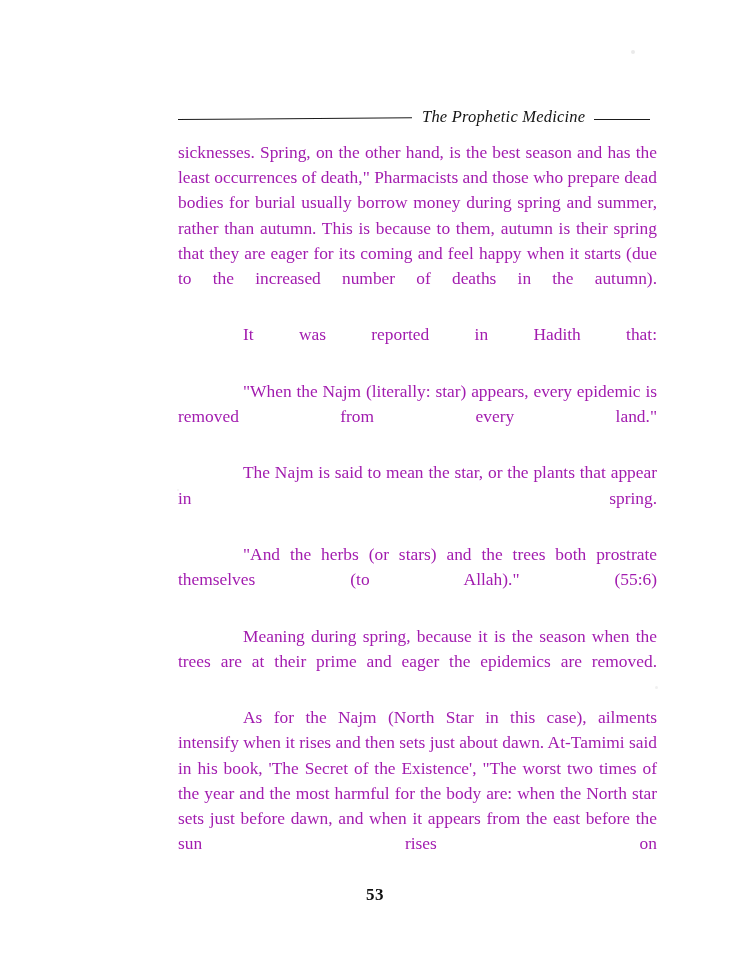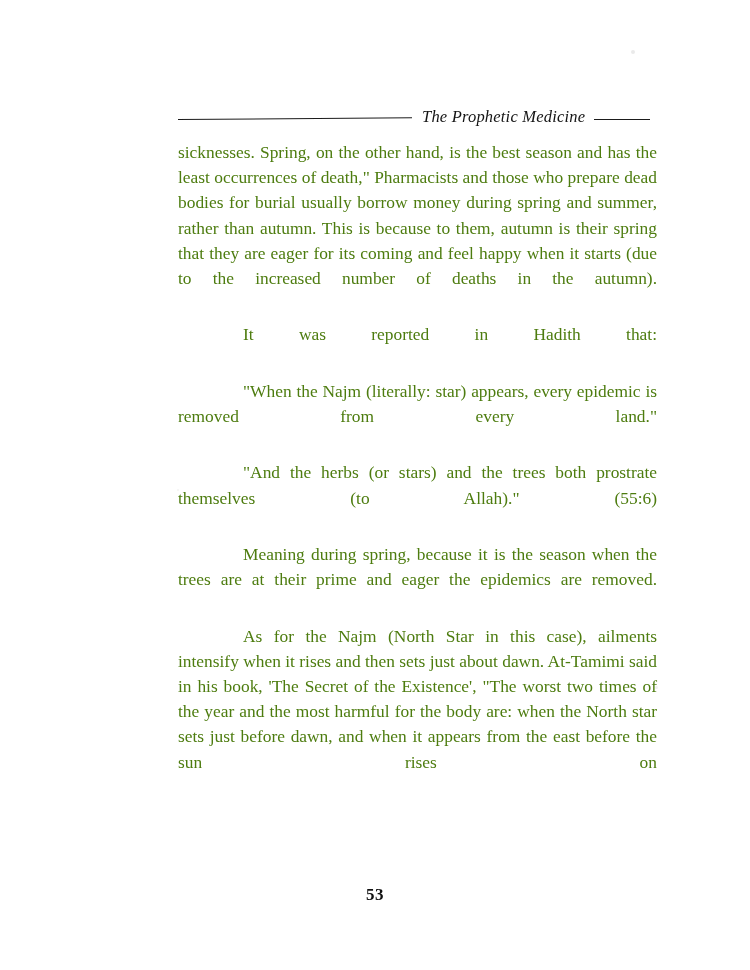--- a/index.html
+++ b/index.html
@@ -79,21 +79,21 @@
     left: 178px;
     top: 140px;
     width: 479px;
   }
   p.para {
     margin: 0;
     font-size: 17.4px;
     line-height: 25.2px;
     text-align: justify;
     text-justify: inter-word;
-    color: #4d7c0f;
+    color: #a21caf;
     hyphens: none;
   }
   p.para + p.para {
     margin-top: 6px;
   }
   p.indent {
     text-indent: 65px;
   }
   
   p.para::after {
@@ -130,20 +130,21 @@
     <div class="rule rule-right"></div>
   </div>
 
   <div class="body-col">
     <p class="para">sicknesses. Spring, on the other hand, is the best season and has the least occurrences of death," Pharmacists and those who prepare dead bodies for burial usually borrow money during spring and summer, rather than autumn. This is because to them, autumn is their spring that they are eager for its coming and feel happy when it starts (due to the increased number of deaths in the autumn).</p>
 
     <p class="para indent">It was reported in Hadith that:</p>
 
     <p class="para indent">"When the Najm (literally: star) appears, every epidemic is removed from every land."</p>
 
+    <p class="para indent">The Najm is said to mean the star, or the plants that appear in spring.</p>
 
     <p class="para indent">"And the herbs (or stars) and the trees both prostrate themselves (to Allah)." (55:6)</p>
 
     <p class="para indent">Meaning during spring, because it is the season when the trees are at their prime and eager the epidemics are removed.</p>
 
     <p class="para indent">As for the Najm (North Star in this case), ailments intensify when it rises and then sets just about dawn. At-Tamimi said in his book, 'The Secret of the Existence', "The worst two times of the year and the most harmful for the body are: when the North star sets just before dawn, and when it appears from the east before the sun rises on</p>
   </div>
 
   <div class="folio">53</div>
 

